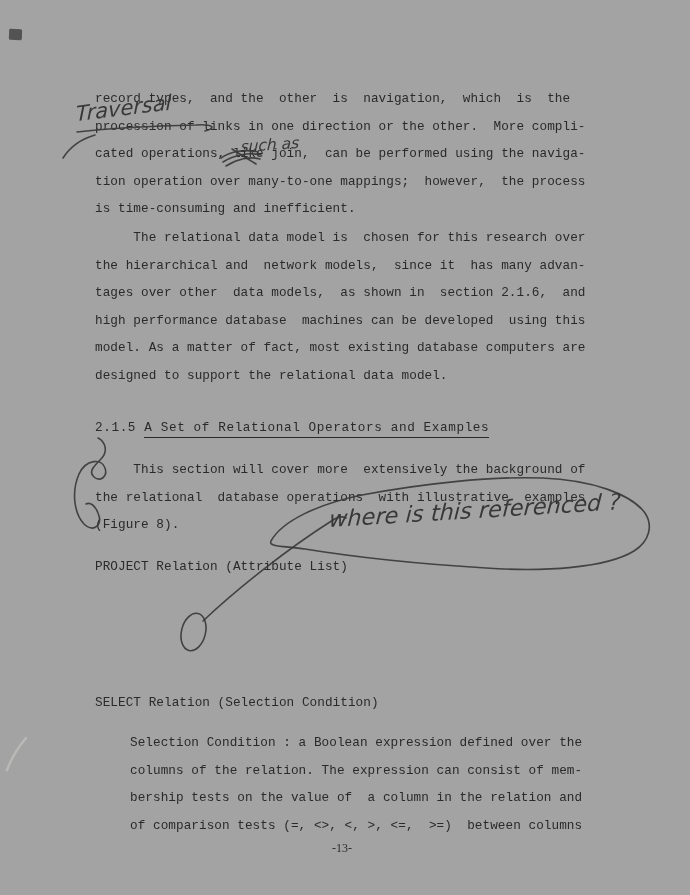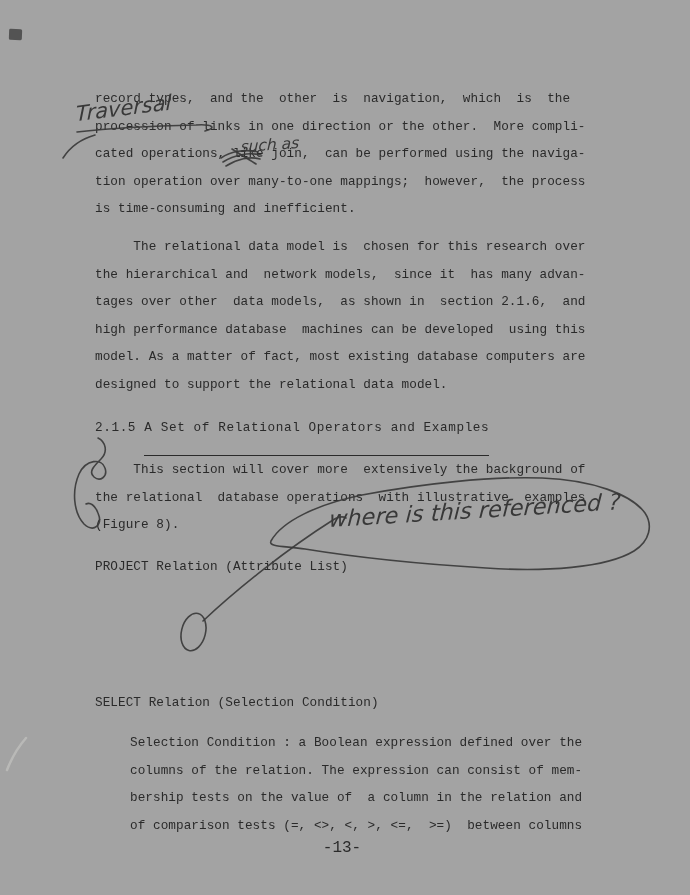--- a/index.html
+++ b/index.html
@@ -17,29 +17,30 @@
     left: 95px;
     font-size: 12.7px;
     line-height: 27.6px;
     white-space: pre;
     letter-spacing: 0.05px;
     color: #2a2a2a;
   }
   .typed.heading span { letter-spacing: 0.6px; }
   .underlined {
     border-bottom: 1.4px solid #2a2a2a;
-    padding-bottom: 20px;
+    padding-bottom: 2px;
   }
   .pagenum {
     position: absolute;
     left: 95px;
     width: 494px;
     text-align: center;
-    font-size: 16px;
+    font-size: 12px;
     line-height: 27.6px;
+    font-family: Liberation Serif, serif;
   }
   .hand {
     position: absolute;
     font-family: "DejaVu Sans", sans-serif;
     font-style: italic;
     color: #383838;
     white-space: pre;
     transform-origin: left top;
   }
   .hand.traversal { left: 76px; top: 102px; font-size: 21px; transform: rotate(-7deg) skewX(-8deg); }
@@ -74,21 +75,21 @@
 
 <div class="page">
 
   <div class="ink-mark"></div>
 
   <div class="typed" style="top:85px">record types,  and the  other  is  navigation,  which  is  the
 procession of links in one direction or the other.  More compli-
 cated operations, like join,  can be performed using the naviga-
 tion operation over many-to-one mappings;  however,  the process
 is time-consuming and inefficient.</div>
-  <div class="typed" style="top:233px">     The relational data model is  chosen for this research over
+  <div class="typed" style="top:224px">     The relational data model is  chosen for this research over
 the hierarchical and  network models,  since it  has many advan-
 tages over other  data models,  as shown in  section 2.1.6,  and
 high performance database  machines can be developed  using this
 model. As a matter of fact, most existing database computers are
 designed to support the relational data model.</div>
 
   <div class="typed heading" style="top:414px"><span>2.1.5 </span><span class="underlined">A Set of Relational Operators and Examples</span></div>
 
   <div class="typed" style="top:456px">     This section will cover more  extensively the background of
 the relational  database operations  with illustrative  examples

